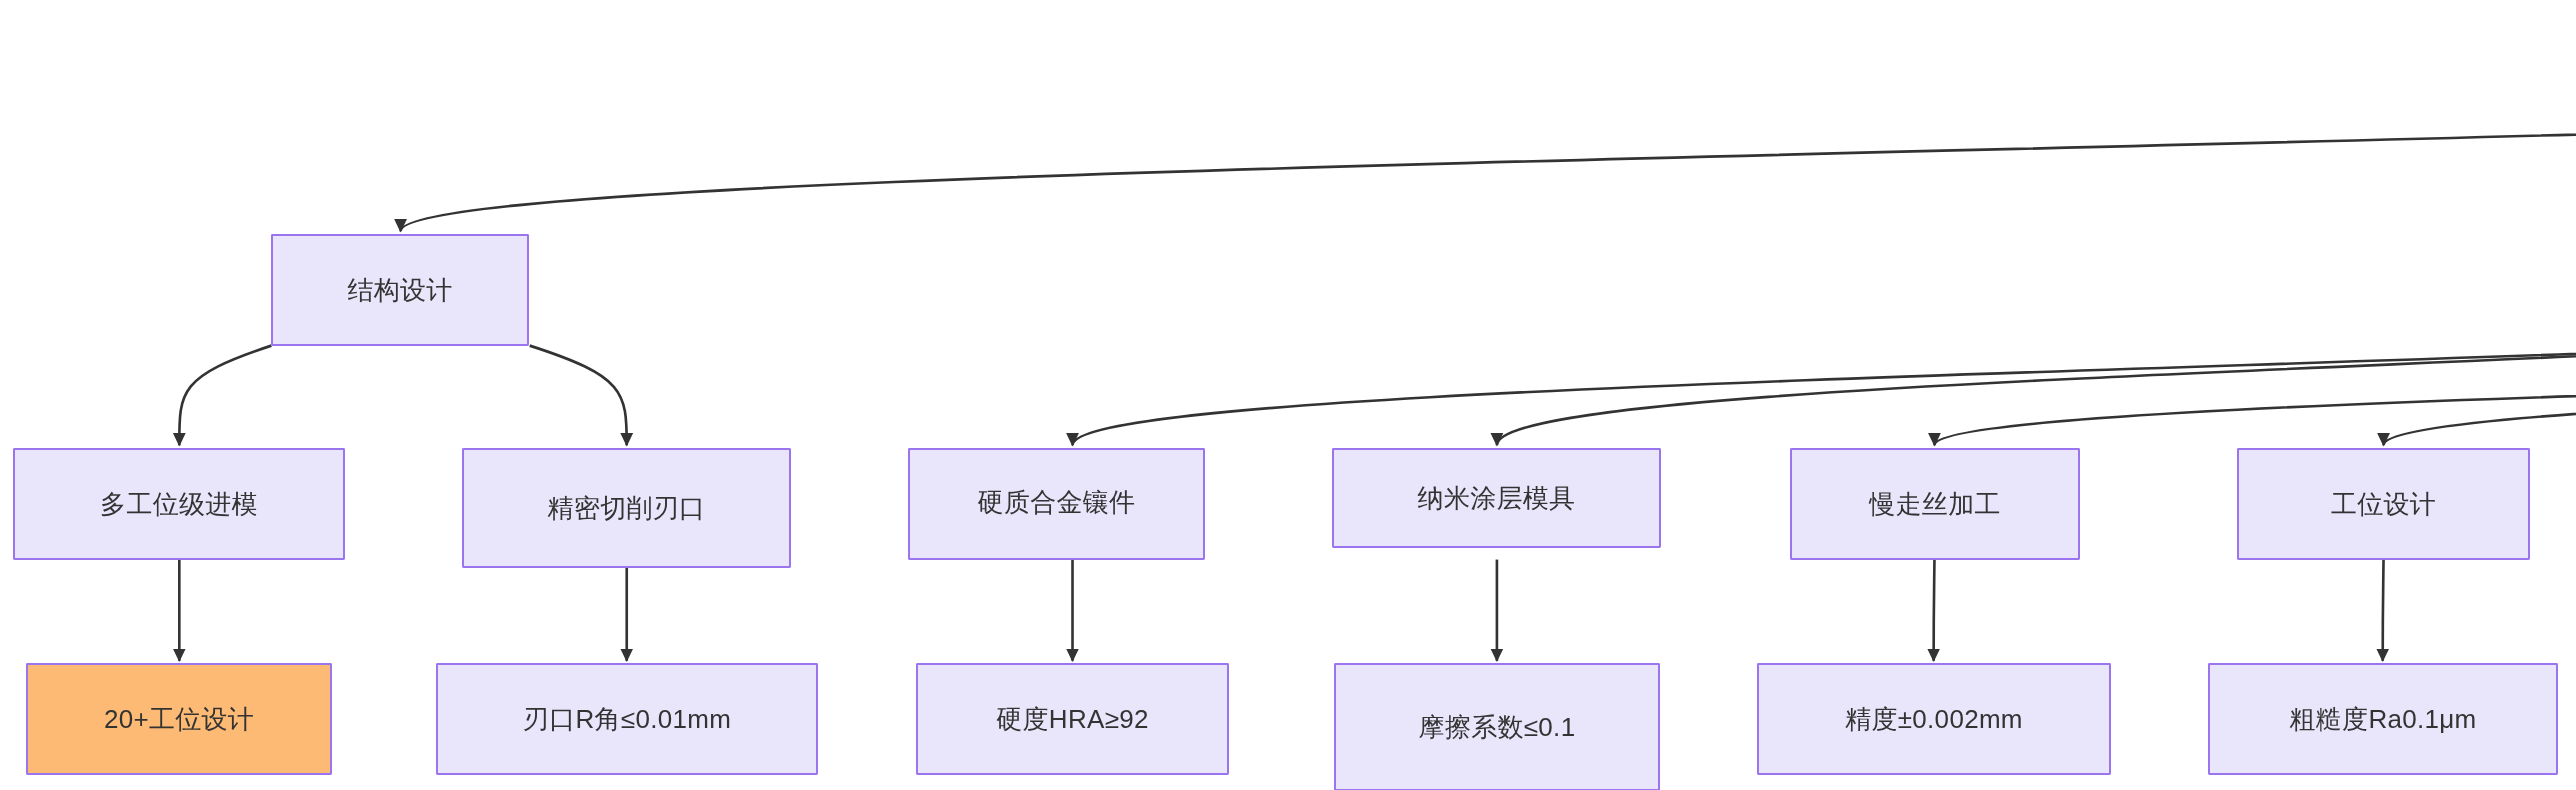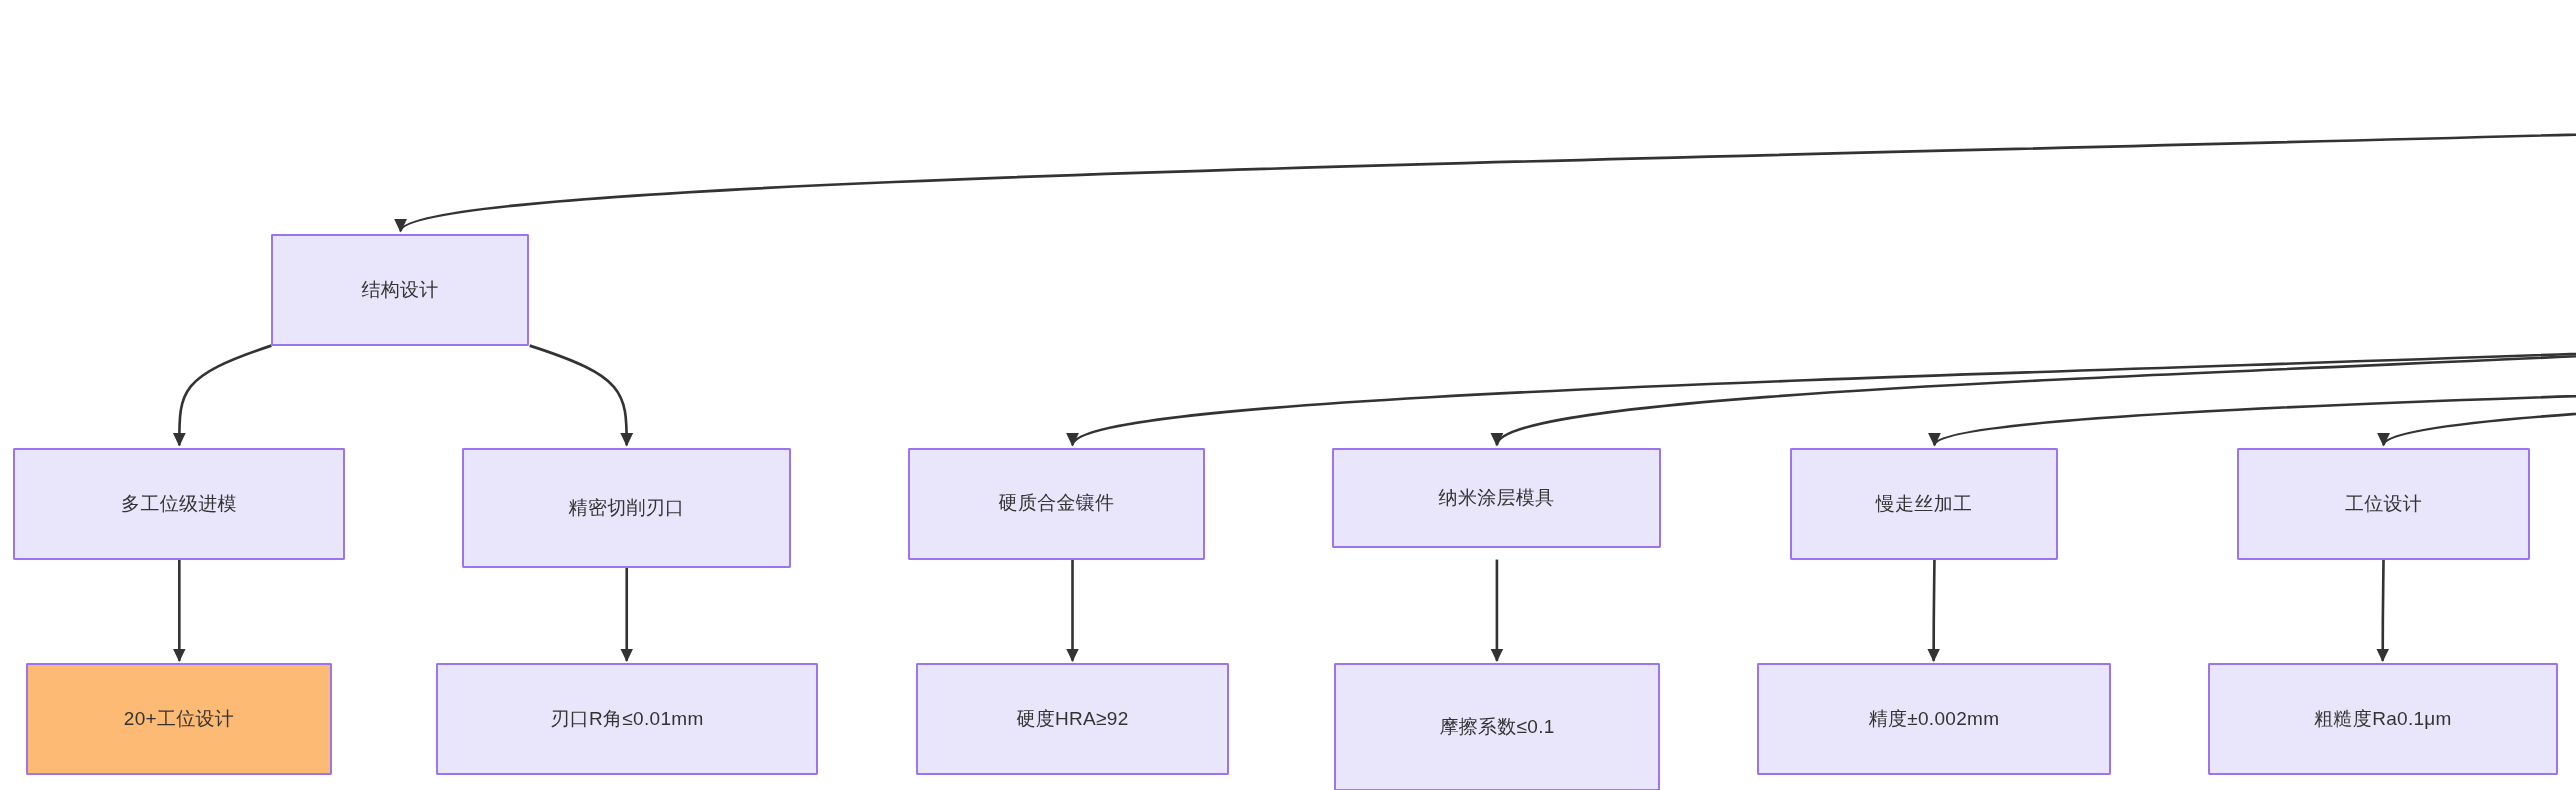--- a/index.html
+++ b/index.html
@@ -33,21 +33,21 @@
     background: #e9e5fb;
     border: 2.1px solid #9b74f0;
     border-radius: 1.4px;
     display: flex;
     align-items: center;
     justify-content: center;
     color: #2b2b2b;
     z-index: 2;
   }
   .node-label {
-    font-size: 19px;
+    font-size: 26px;
     line-height: 1.1;
     letter-spacing: 0.3px;
     white-space: nowrap;
     color: #333333;
     font-weight: 400;
   }
 </style>
 </head>
 <body>
 
@@ -85,21 +85,21 @@
       </div>
       <div class="node" style="left: 462px; top: 448px; width: 329px; height: 120px; background: rgb(233, 229, 251); border-color: rgb(155, 116, 240);">
         <span class="node-label" style="color: rgb(51, 51, 51);">精密切削刃口</span>
       </div>
       <div class="node" style="left: 908px; top: 448px; width: 297px; height: 112px; background: rgb(233, 229, 251); border-color: rgb(155, 116, 240); font-family: Liberation Mono, monospace;">
         <span class="node-label" style="color: rgb(51, 51, 51);">硬质合金镶件</span>
       </div>
       <div class="node" style="left: 1332px; top: 448px; width: 329px; height: 100px; background: rgb(233, 229, 251); border-color: rgb(155, 116, 240);">
         <span class="node-label" style="color: rgb(51, 51, 51);">纳米涂层模具</span>
       </div>
-      <div class="node" style="left: 1790px; top: 448px; width: 268px; height: 112px; background: rgb(233, 229, 251); border-color: rgb(155, 116, 240);">
+      <div class="node" style="left: 1790px; top: 448px; width: 290px; height: 112px; background: rgb(233, 229, 251); border-color: rgb(155, 116, 240);">
         <span class="node-label" style="color: rgb(51, 51, 51);">慢走丝加工</span>
       </div>
       <div class="node" style="left: 2237px; top: 448px; width: 293px; height: 112px; background: rgb(233, 229, 251); border-color: rgb(155, 116, 240);">
         <span class="node-label" style="color: rgb(51, 51, 51);">工位设计</span>
       </div>
       <div class="node" style="left: 26px; top: 663px; width: 306px; height: 112px; background: #fdba74; border-color: rgb(155, 116, 240);">
         <span class="node-label" style="color: rgb(51, 51, 51);">20+工位设计</span>
       </div>
       <div class="node" style="left: 436px; top: 663px; width: 382px; height: 112px; background: rgb(233, 229, 251); border-color: rgb(155, 116, 240);">
         <span class="node-label" style="color: rgb(51, 51, 51);">刃口R角≤0.01mm</span>

